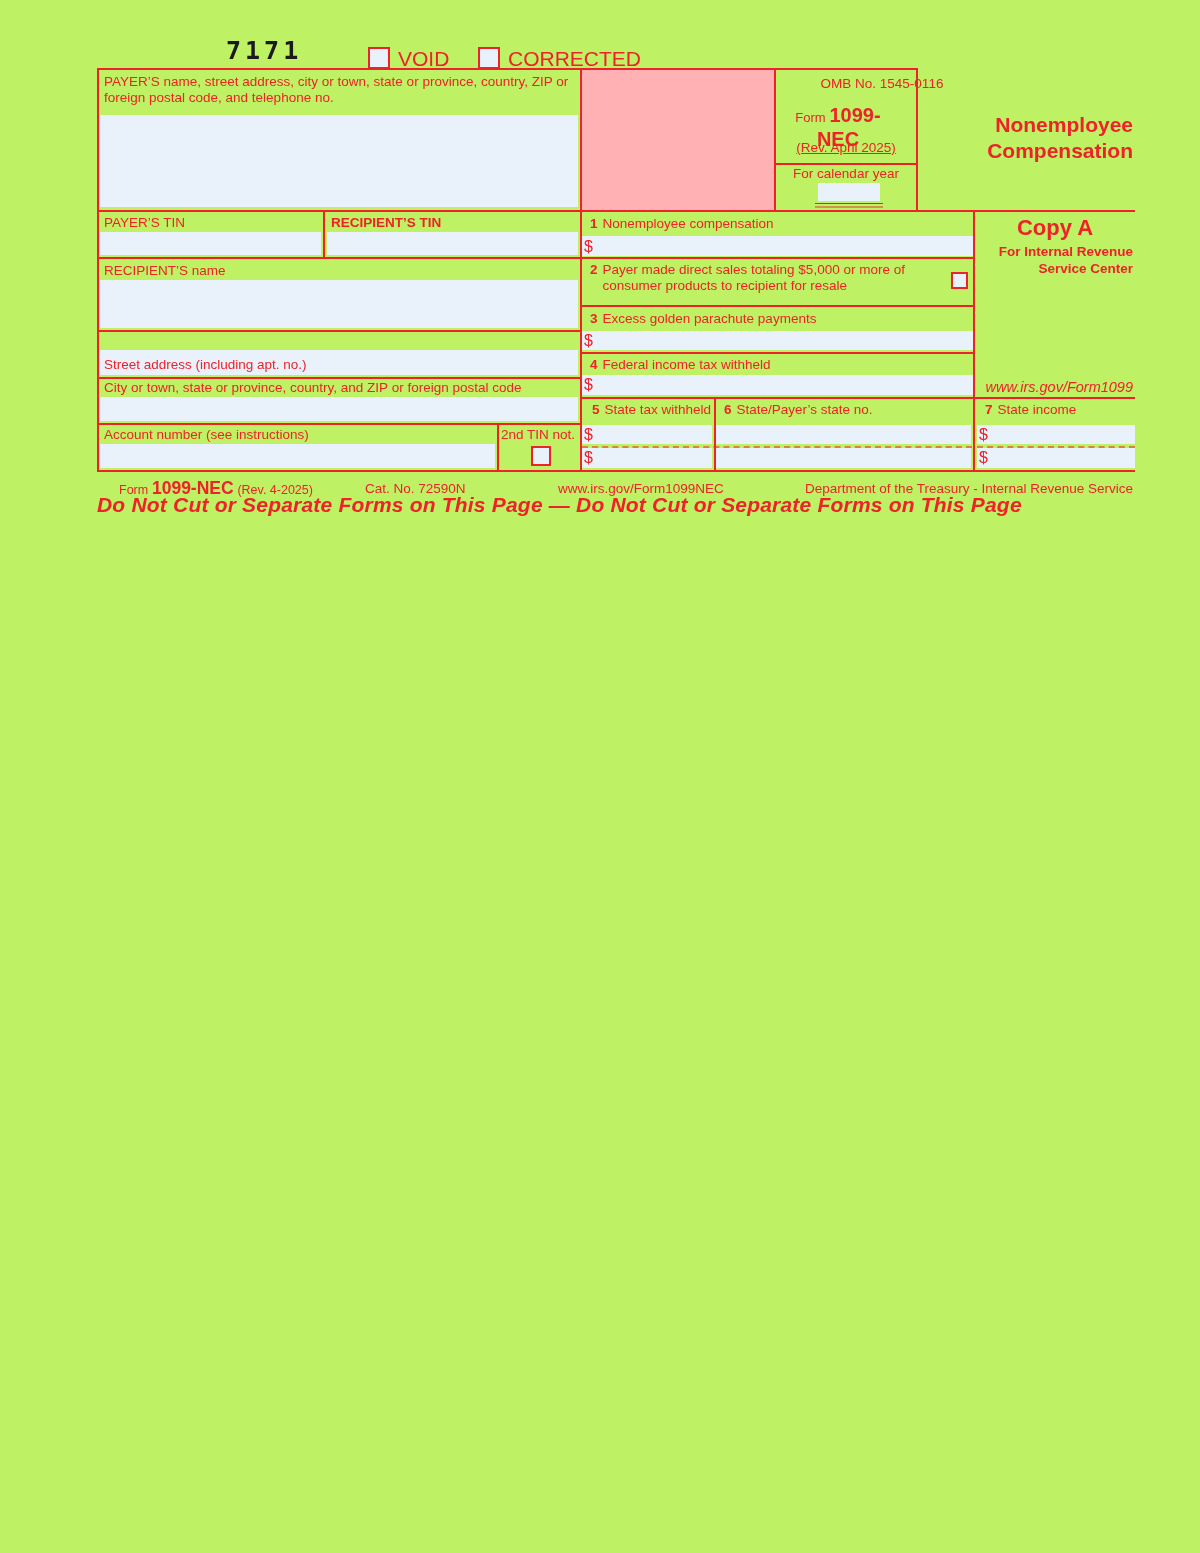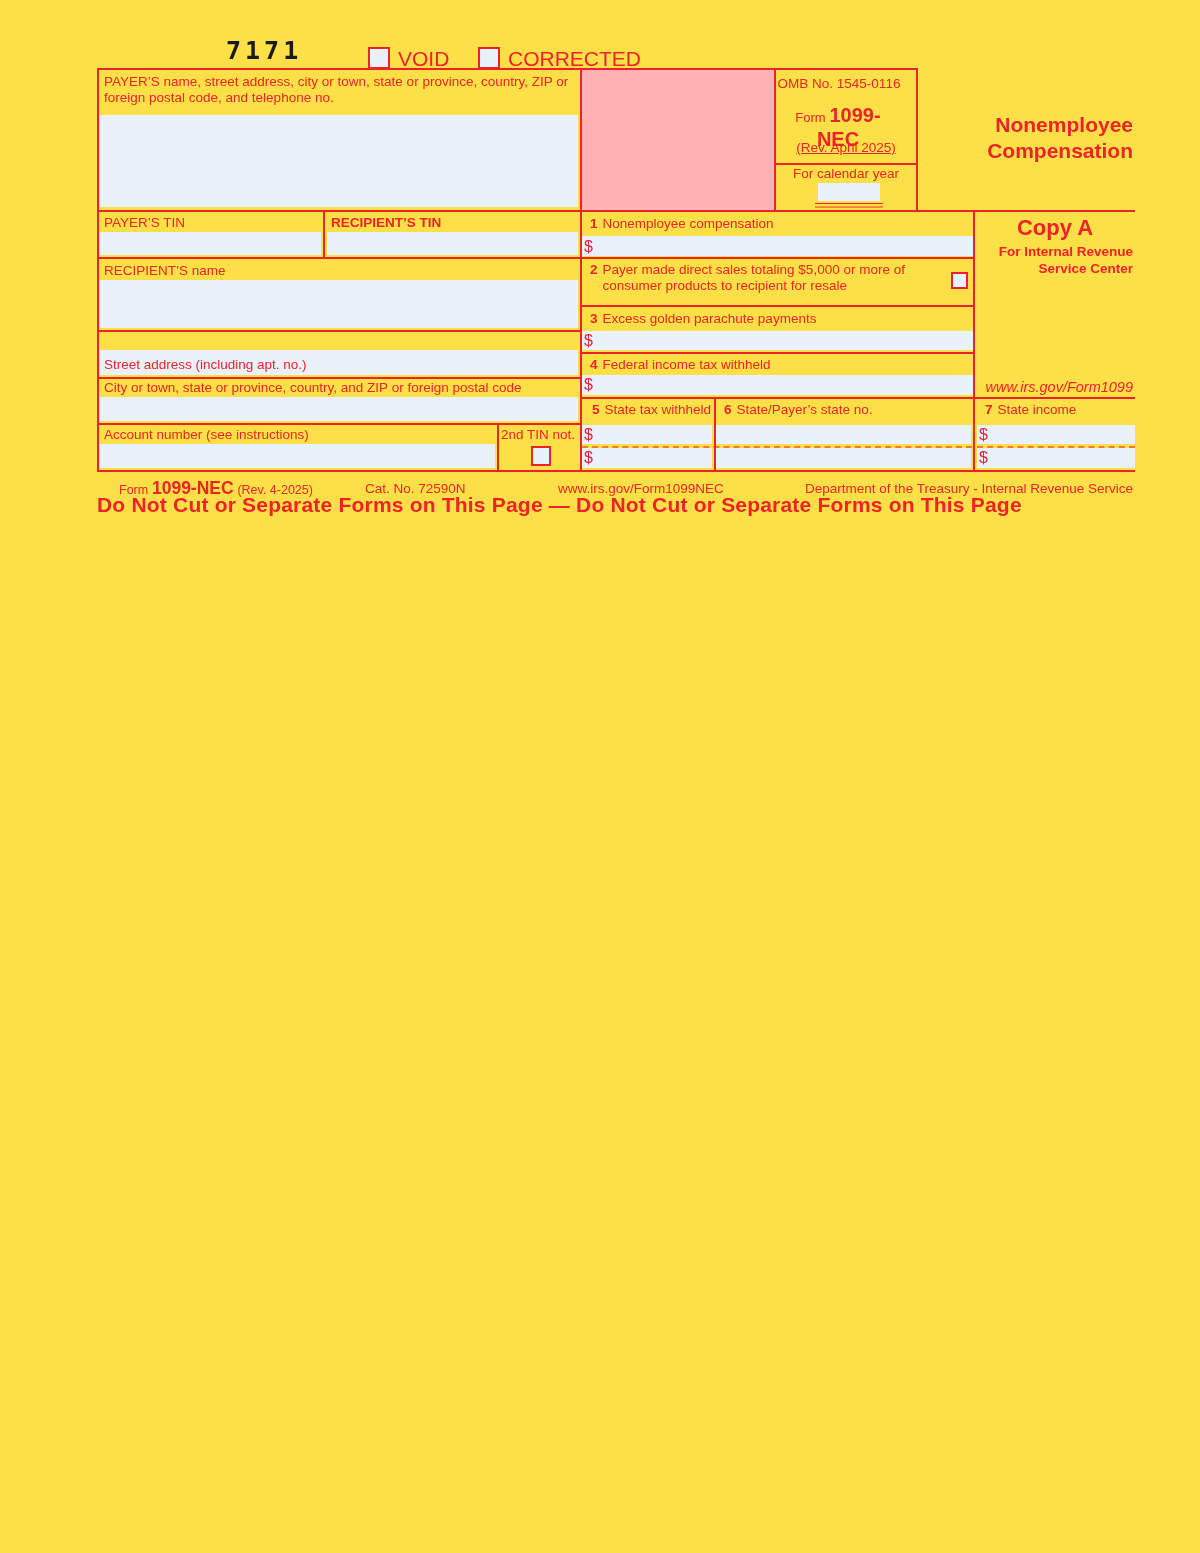--- a/index.html
+++ b/index.html
@@ -4,21 +4,21 @@
 <style>
   :root{
     --red:#ee2229;
     --pink:#ffb1b3;
     --blue:#e9f1fb;
     --dash:rgba(238,34,41,.55);
   }
   *{margin:0;padding:0;box-sizing:border-box;}
   body{background:#fff;}
   .canvas{
-    position:relative;width:1200px;height:1553px;background:#fde047;
+    position:relative;width:1200px;height:1553px;background:#bef264;
     font-family:"Liberation Sans",sans-serif;overflow:hidden;
   }
   .hline{position:absolute;height:2px;background:var(--red);}
   .vline{position:absolute;width:2px;background:var(--red);}
   .dashline{position:absolute;height:0;border-top:2px dashed var(--dash);}
   .fill{position:absolute;background:var(--blue);}
   .pink{position:absolute;background:var(--pink);}
   .lbl{position:absolute;color:var(--red);font-size:13.5px;line-height:1.18;}
   .num{font-weight:bold;}
   .cb{position:absolute;background:var(--blue);border:2px solid var(--red);}
@@ -83,21 +83,21 @@
 
   <div class="vline" style="left:97px;top:68px;height:404px;"></div>
   <div class="vline" style="left:580px;top:68px;height:404px;"></div>
   <div class="vline" style="left:774px;top:68px;height:144px;"></div>
   <div class="vline" style="left:916px;top:68px;height:144px;"></div>
   <div class="vline" style="left:973px;top:210px;height:262px;"></div>
   <div class="vline" style="left:323px;top:210px;height:49px;"></div>
   <div class="vline" style="left:714px;top:397px;height:75px;"></div>
   <div class="vline" style="left:497px;top:423px;height:49px;"></div>
 
-  <div class="lbl center" style="left:777px;top:76px;width:124px;">OMB No. 1545-0116</div>
+  <div class="lbl center" style="left:820px;top:76px;width:124px;">OMB No. 1545-0116</div>
   <div class="lbl center" style="left:776px;top:104px;width:124px;">
     <span style="font-size:13px;">Form</span>
     <span style="font-weight:bold;font-size:20px;">1099-NEC</span>
   </div>
   <div class="lbl center" style="left:776px;top:140px;width:140px;text-decoration:underline;">(Rev. April 2025)</div>
   <div class="lbl center" style="left:776px;top:166px;width:140px;">For calendar year</div>
 
   <div class="lbl big right" style="left:975px;top:112px;width:158px;line-height:1.25;">
     <div>Nonemployee</div>
     <div>Compensation</div>
@@ -161,15 +161,15 @@
   <div class="lbl right ital" style="left:977px;top:379px;width:156px;font-size:14.5px;">www.irs.gov/Form1099</div>
 
   <div class="lbl" style="left:97px;top:478px;width:300px;margin-left:22px;">
     <span style="font-size:12.5px;">Form</span>
     <span style="font-weight:bold;font-size:17.5px;">1099-NEC</span>
     <span style="font-size:12.5px;">(Rev. 4-2025)</span>
   </div>
   <div class="lbl" style="left:365px;top:481px;">Cat. No. 72590N</div>
   <div class="lbl" style="left:558px;top:481px;">www.irs.gov/Form1099NEC</div>
   <div class="lbl right" style="left:793px;top:481px;width:340px;">Department of the Treasury - Internal Revenue Service</div>
-  <div class="lbl" style="left:97px;top:493px;width:1045px;font-weight:bold;font-size:21px;letter-spacing:0.2px;white-space:nowrap;">Do Not Cut or Separate Forms on This Page — Do Not Cut or Separate Forms on This Page</div>
+  <div class="lbl" style="left:97px;top:493px;width:1045px;font-weight:bold;font-size:21px;letter-spacing:0.2px;white-space:nowrap;font-style:italic;">Do Not Cut or Separate Forms on This Page — Do Not Cut or Separate Forms on This Page</div>
 
 </div>
 
 </body></html>

